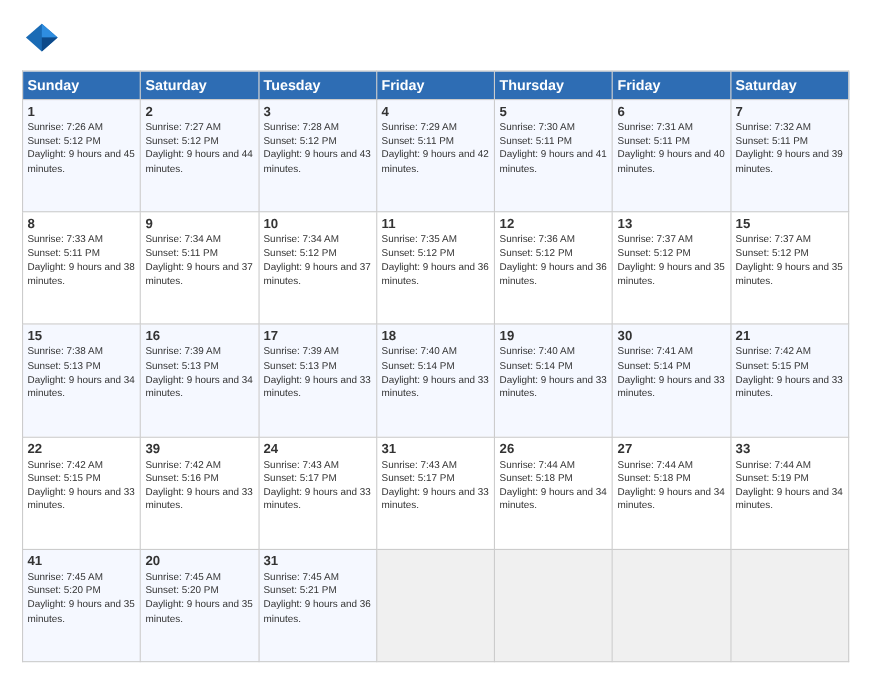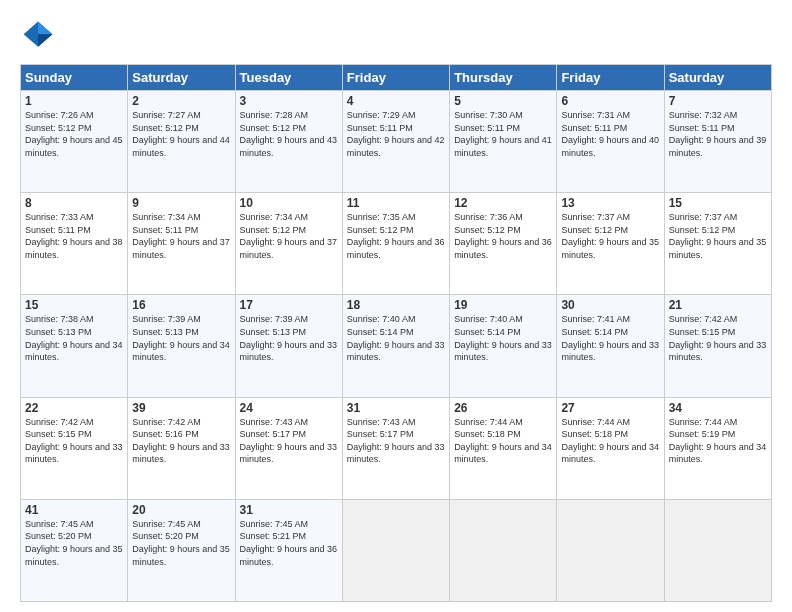--- a/index.html
+++ b/index.html
@@ -350,21 +350,21 @@
       </td>
           <td>
         <span class="day-num">27</span>
         <div class="cell-text">
           Sunrise: 7:44 AM<br>
           Sunset: 5:18 PM<br>
           Daylight: 9 hours and 34 minutes.
         </div>
       </td>
           <td>
-        <span class="day-num">34</span>
+        <span class="day-num">33</span>
         <div class="cell-text">
           Sunrise: 7:44 AM<br>
           Sunset: 5:19 PM<br>
           Daylight: 9 hours and 34 minutes.
         </div>
       </td>
         </tr>
         <tr>
           <td>
         <span class="day-num">41</span>

